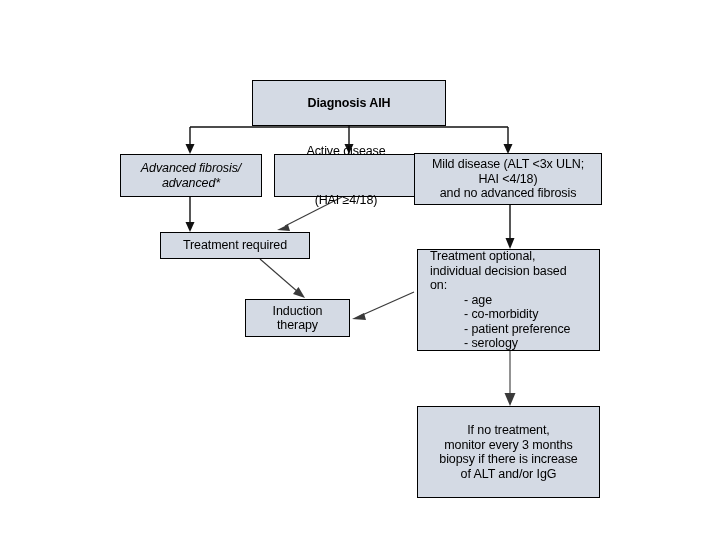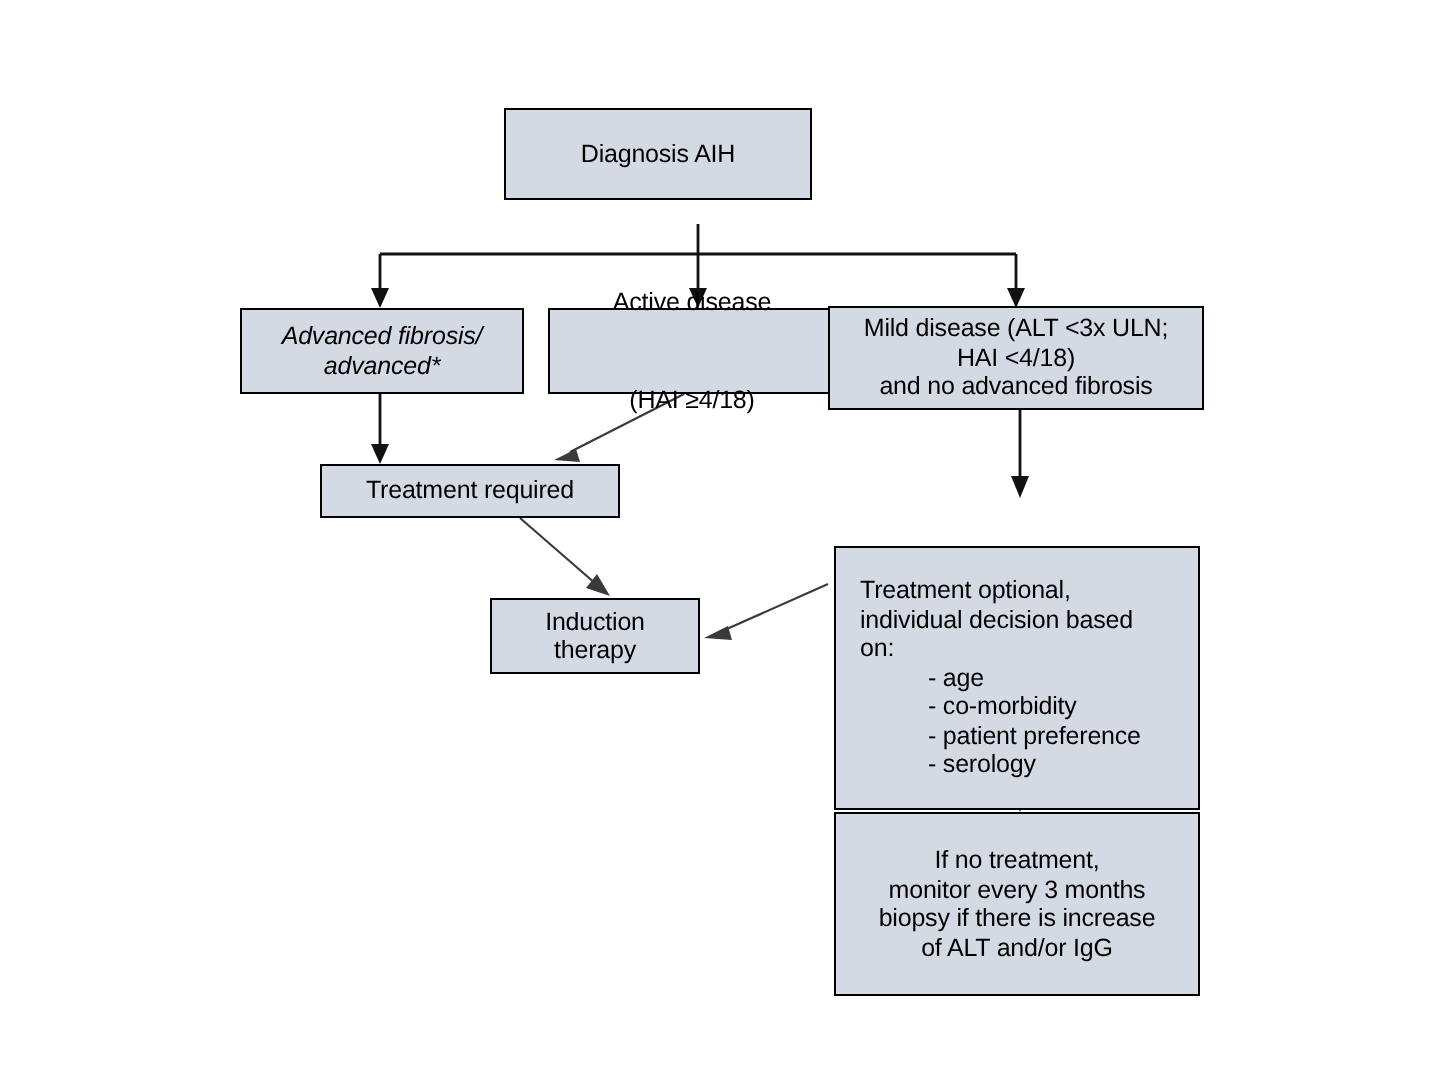--- a/index.html
+++ b/index.html
@@ -98,21 +98,21 @@
     <line class="thin" x1="414" y1="292" x2="360" y2="316"></line>
     <polygon class="thin-head" points="352,319 364,313 366,320"></polygon>
 
     <line x1="510" y1="205" x2="510" y2="240"></line>
     <polygon points="510,249 505.5,238 514.5,238"></polygon>
 
     <line class="thin" x1="510" y1="351" x2="510" y2="396"></line>
     <polygon class="thin-head" points="510,406 504.5,393 515.5,393"></polygon>
   </svg>
 
-  <div class="node" style="left:252px; top:54px; width:154px; height:46px;">
+  <div class="node" style="left:252px; top:80px; width:194px; height:46px;font-weight:bold;">
     <span class="line">Diagnosis AIH</span>
   </div>
 
   <div class="node" style="left:120px; top:154px; width:142px; height:43px;font-style:italic;">
     <span class="line">Advanced fibrosis/</span>
     <span class="line">advanced*</span>
   </div>
 
   <div class="node" style="left:274px; top:154px; width:144px; height:43px;gap:35px;">
     <span class="line">Active disease</span>
@@ -127,21 +127,21 @@
 
   <div class="node" style="left:160px; top:232px; width:150px; height:27px;">
     <span class="line">Treatment required</span>
   </div>
 
   <div class="node" style="left:245px; top:299px; width:105px; height:38px;">
     <span class="line">Induction</span>
     <span class="line">therapy</span>
   </div>
 
-  <div class="node left-align" style="left:417px; top:249px; width:183px; height:132px;margin-top:24px;">
+  <div class="node left-align" style="left:417px; top:249px; width:183px; height:102px;">
     <span class="line">Treatment optional,</span>
     <span class="line">individual decision based</span>
     <span class="line">on:</span>
     <span class="bullet">- age</span>
     <span class="bullet">- co-morbidity</span>
     <span class="bullet">- patient preference</span>
     <span class="bullet">- serology</span>
   </div>
 
   <div class="node" style="left:417px; top:406px; width:183px; height:92px;">

